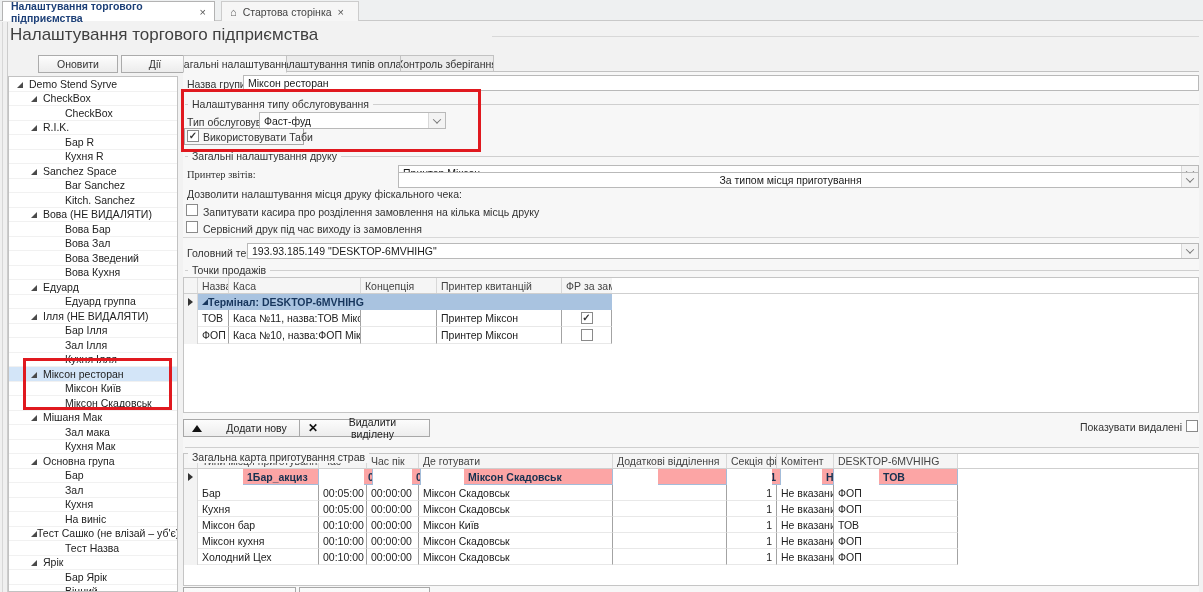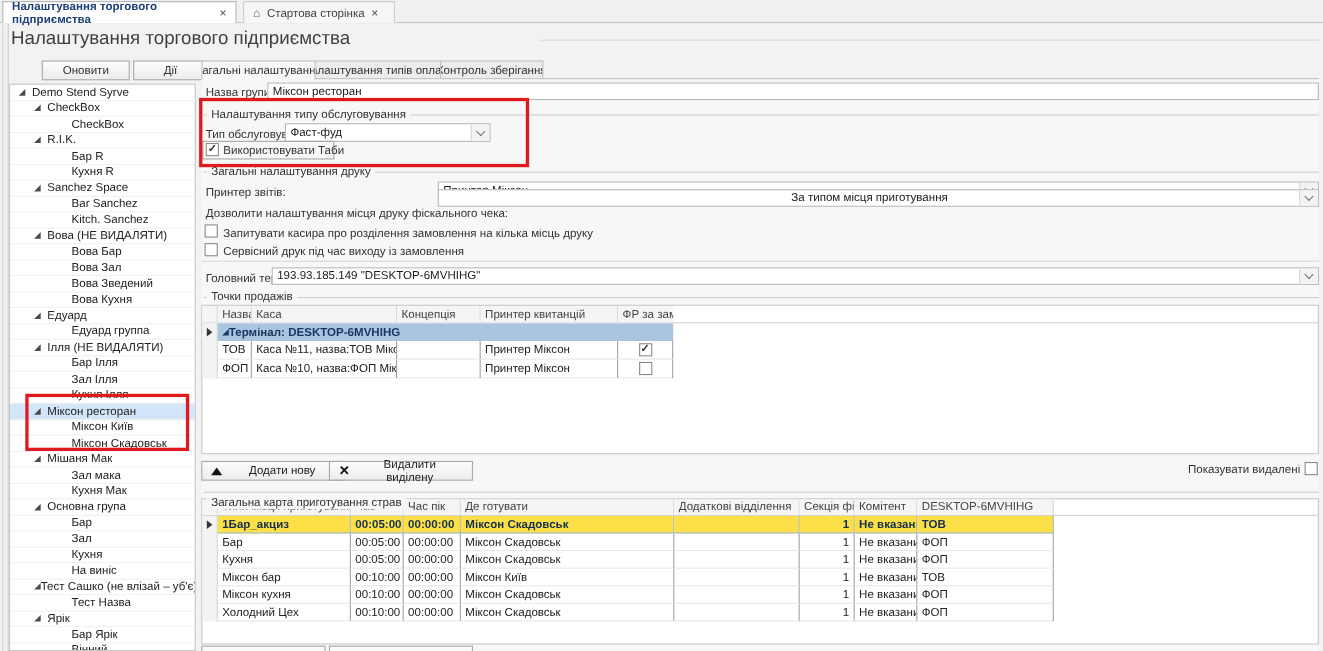--- a/index.html
+++ b/index.html
@@ -76,21 +76,21 @@
   .pos-row .dcell { height:17px; }
   .map-row .dcell { height:16px; }
   .cb-cell { justify-content:center; }
   .cb-cell .cbbox { position:static; }
 
   .group-row { display:flex; height:16px; }
   .group-row .ind { width:14px; }
   .group-band { width:414px; background:#a9c3e0; color:#17365d; font-weight:bold; display:flex; align-items:center; gap:0; padding:0 4px; white-space:nowrap; }
   .group-band .exp2 { width:0; height:0; border-bottom:6px solid #17365d; border-left:6px solid transparent; }
 
-  .map-row.sel .dcell { background:#fde047; font-weight:bold; color:#15304f; border-right-color:#a3bcd9; border-bottom-color:#a3bcd9; }
+  .map-row.sel .dcell { background:#fca5a5; font-weight:bold; color:#15304f; border-right-color:#a3bcd9; border-bottom-color:#a3bcd9;margin-left:45px; }
   .map-row.sel .ind { background:#f3f3f3; }
 
   
   .tb-btn { position:absolute; height:18px; background:linear-gradient(#fcfcfc,#ededed); border:1px solid #a8a8a8; display:flex; align-items:center; color:#222; cursor:default; }
   .tb-btn .ico { width:26px; display:flex; justify-content:center; }
   .tb-btn .lbl { flex:1; text-align:center; padding-right:10px; }
   .tri-up { width:0; height:0; border-left:5px solid transparent; border-right:5px solid transparent; border-bottom:7px solid #111; }
   .x-ico { font-weight:bold; font-size:12px; color:#111; }
 
   
@@ -298,21 +298,21 @@
   <span>Фаст-фуд</span>
   <span class="arrbox"></span>
 </div>
 <div class="focus-ring" style="left:184px; top:128px; width:120px; height:17px;"></div>
 <div class="cbbox checked" style="left:187px; top:130px;"></div>
 <div class="flabel" style="left:203px; top:131px;">Використовувати Таби</div>
 
 <div class="gline" style="left:185px; top:156px; width:1014px;"></div>
 <div class="gtitle" style="left:188px; top:150px;">Загальні налаштування друку</div>
 
-<div class="flabel" style="left:187px; top:169px;">Принтер звітів:</div>
+<div class="flabel" style="left:187px; top:169px;font-family:Liberation Serif, serif;">Принтер звітів:</div>
 <div class="field combo" style="left:398px; top:165px; width:801px; height:16px;">
   <span>Принтер Міксон</span>
   <span class="arrbox"></span>
 </div>
 
 <div class="flabel" style="left:187px; top:188px;">Дозволити налаштування місця друку фіскального чека:</div>
 <div class="field combo" style="left:398px; top:172px; width:801px; height:16px;justify-content:center;">
   <span>За типом місця приготування</span>
   <span class="arrbox"></span>
 </div>

